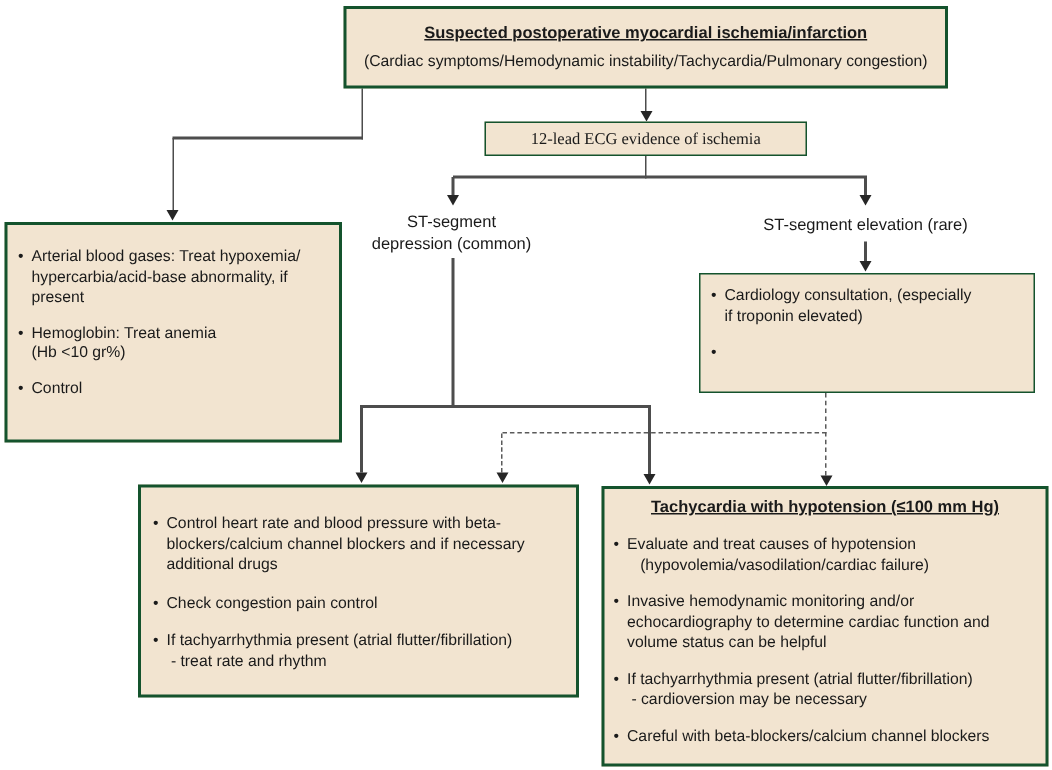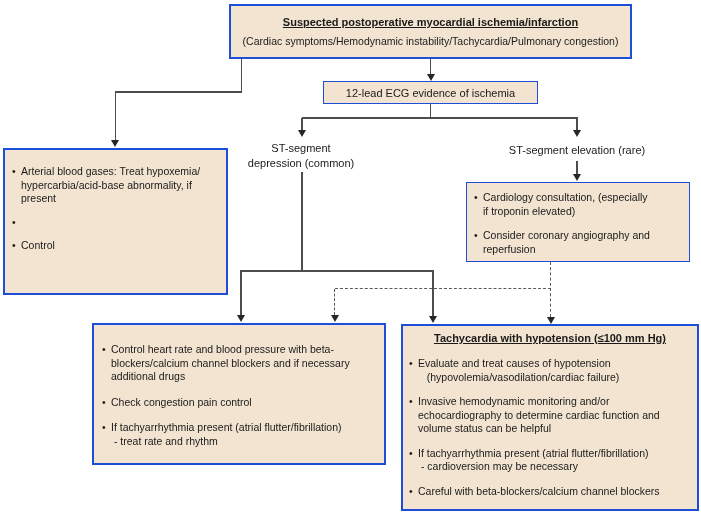--- a/index.html
+++ b/index.html
@@ -2,40 +2,40 @@
 <html><head>
 <meta charset="utf-8">
 <style>
   html,body { margin:0; padding:0; background:#fff; }
   #stage {
     position:relative; width:701px; height:513px; background:#ffffff;
     font-family:"Liberation Sans","DejaVu Sans",sans-serif; color:#1a1a1a;
     overflow:hidden;
   }
   .box {
-    position:absolute; background:#f2e4d0; border:2px solid #1d4ed8;
+    position:absolute; background:#f2e4d0; border:2px solid #14532d;
     box-sizing:border-box;
   }
   .thin { border-width:1.5px; }
   .box-title { font-weight:bold; text-decoration:underline; font-size:11px; line-height:14px; }
   .center { text-align:center; }
   .bullet { display:flex; margin-top:11px; font-size:10.5px; line-height:13.5px; }
   .bm { flex:0 0 9px; width:9px; }
   .bt { white-space:pre; }
   .lab { position:absolute; font-size:11px; line-height:15px; text-align:center; white-space:pre-line; }
   .ln { position:absolute; background:#4d4d4d; }
   .dv { position:absolute; width:0; border-left:1.5px dashed #5a5a5a; }
   .dh { position:absolute; height:0; border-top:1.5px dashed #5a5a5a; }
   .arr {
     position:absolute; width:0; height:0;
     border-left:4px solid transparent; border-right:4px solid transparent;
     border-top:7px solid #262626;
   }
   .topbox-sub { font-size:10.5px; margin-top:6px; }
-  .ecg-inner { display:flex; align-items:center; justify-content:center; height:100%; font-size:11px; }
+  .ecg-inner { display:flex; align-items:center; justify-content:center; height:100%; font-size:11px;font-family:Liberation Serif, serif; }
 </style>
 </head>
 <body>
 
 <div id="stage">
 
   <div class="ln" style="left:429.7px;top:58px;width:1.5px;height:17px;"></div>
   <div class="arr" style="left:426.5px;top:74px;"></div>
 
   <div class="ln" style="left:240.7px;top:58px;width:1.5px;height:34.5px;"></div>
@@ -82,37 +82,37 @@
 
   <div class="box" style="left:3px;top:148px;width:225px;height:147px;padding:6px 7px;">
     <div class="bullet" style="margin-top:9px;">
       <span class="bm">•</span>
       <span class="bt">Arterial blood gases: Treat hypoxemia/
 hypercarbia/acid-base abnormality, if
 present</span>
     </div>
     <div class="bullet" style="margin-top:10px;">
       <span class="bm">•</span>
+      <span class="bt">Hemoglobin: Treat anemia
+(Hb &lt;10 gr%)</span>
     </div>
     <div class="bullet" style="margin-top:10px;">
       <span class="bm">•</span>
       <span class="bt">Control</span>
     </div>
   </div>
 
   <div class="box thin" style="left:466px;top:182px;width:224px;height:80px;padding:4px 7px;">
     <div class="bullet" style="margin-top:4px;">
       <span class="bm">•</span>
       <span class="bt">Cardiology consultation, (especially
 if troponin elevated)</span>
     </div>
     <div class="bullet" style="margin-top:11px;">
       <span class="bm">•</span>
-      <span class="bt">Consider coronary angiography and
-reperfusion</span>
     </div>
   </div>
 
   <div class="box" style="left:92px;top:323px;width:294px;height:142px;padding:5px 8px;">
     <div class="bullet" style="margin-top:13px;">
       <span class="bm">•</span>
       <span class="bt">Control heart rate and blood pressure with beta-
 blockers/calcium channel blockers and if necessary
 additional drugs</span>
     </div>

